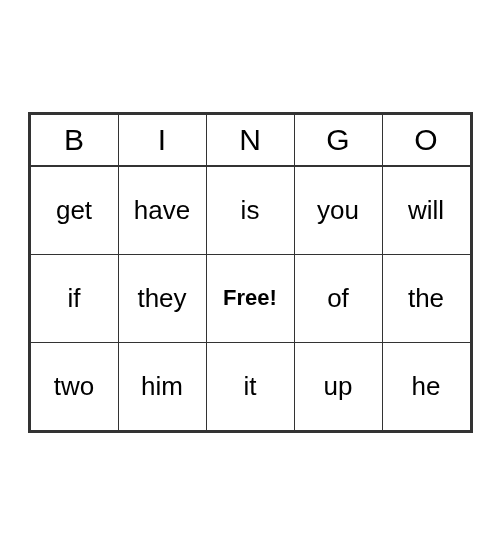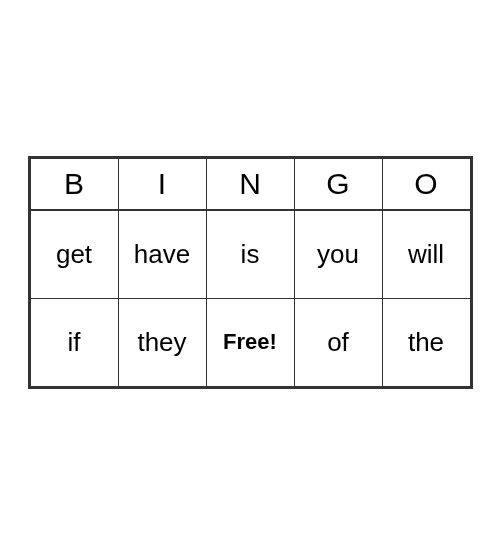--- a/index.html
+++ b/index.html
@@ -73,15 +73,22 @@
           <td>you</td>
           <td>will</td>
         </tr>
         <tr>
           <td>if</td>
           <td>they</td>
           <td class="free-cell">Free!</td>
           <td>of</td>
           <td>the</td>
         </tr>
+        <tr>
+          <td>two</td>
+          <td>him</td>
+          <td>it</td>
+          <td>up</td>
+          <td>he</td>
+        </tr>
       </tbody>
   </table>
 </div>
 
 </body></html>

